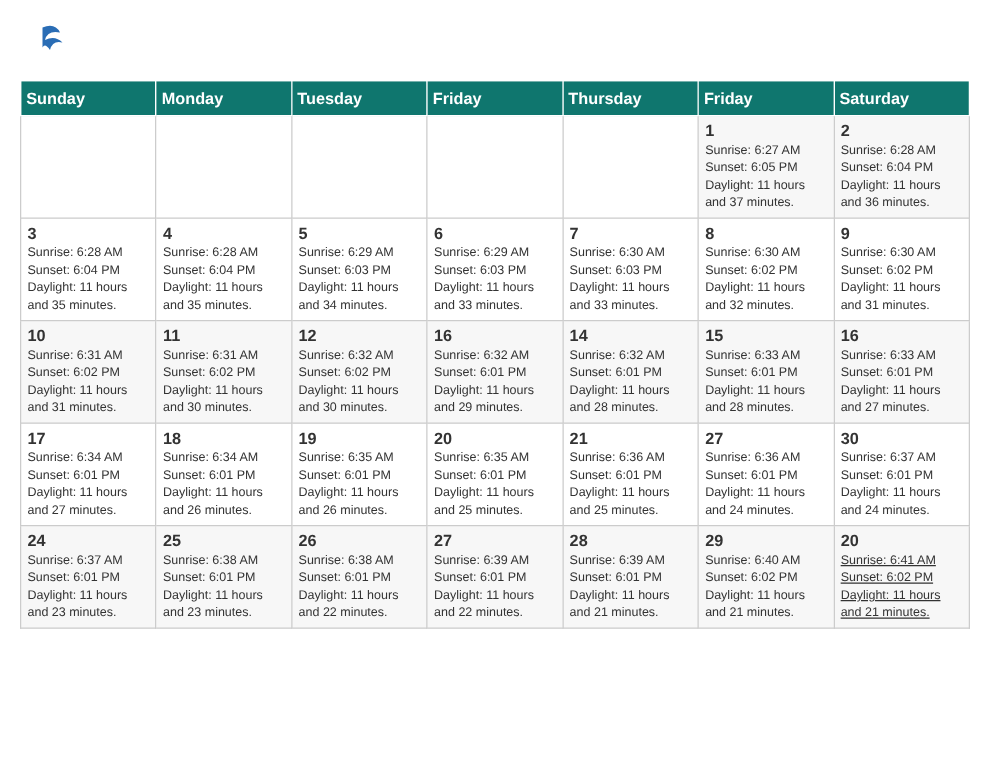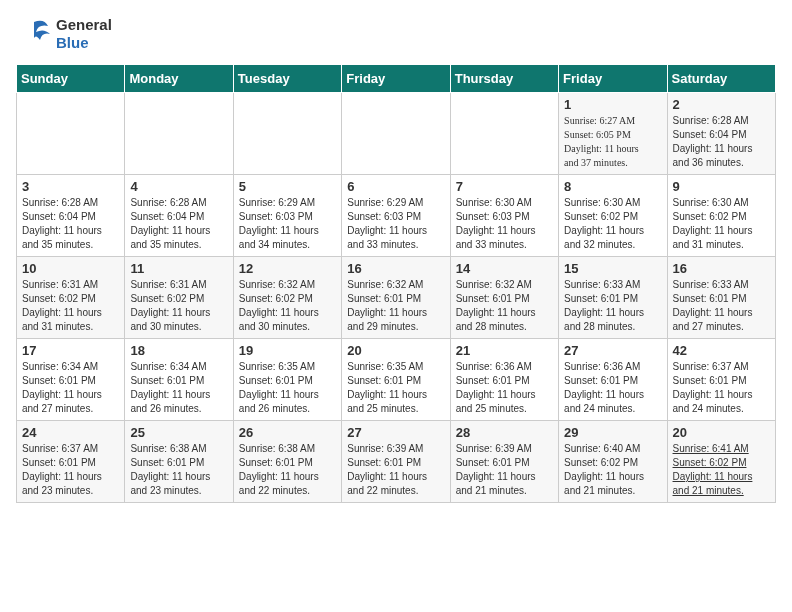--- a/index.html
+++ b/index.html
@@ -75,24 +75,20 @@
     }
   </style>
 </head>
 <body>
 
 <div class="header">
   <div class="logo">
   <svg width="36" height="36" viewBox="0 0 36 36" xmlns="http://www.w3.org/2000/svg">
     <path d="M18 6 Q28 2 32 10 Q22 8 20 16 Q28 12 34 18 Q26 16 24 24 Q20 18 18 22" fill="#2a6db5"></path>
   </svg>
-  <div style="line-height:1.1">
-    <span style="font-size:15px;font-weight:bold;color:#333;">General</span><br>
-    <span style="font-size:15px;font-weight:bold;color:#2a6db5;">Blue</span>
-  </div>
 </div>
   <div class="title-block">
     <div class="title-month"></div>
     <div class="title-location"></div>
   </div>
 </div>
 
 <table>
   <thead>
     <tr>
@@ -107,21 +103,21 @@
   </thead>
   <tbody id="calendar-body">
   <tr>
         <td class="empty-cell"></td>
         <td class="empty-cell"></td>
         <td class="empty-cell"></td>
         <td class="empty-cell"></td>
         <td class="empty-cell"></td>
         <td>
           <span class="day-number">1</span>
-          <div class="day-info" style="white-space: pre-line; font-family: Liberation Serif, serif;">Sunrise: 6:27 AM
+          <div class="day-info" style="white-space: pre-line;">Sunrise: 6:27 AM
 Sunset: 6:05 PM
 Daylight: 11 hours
 and 37 minutes.</div>
         </td>
         <td>
           <span class="day-number">2</span>
           <div class="day-info" style="white-space: pre-line;">Sunrise: 6:28 AM
 Sunset: 6:04 PM
 Daylight: 11 hours
 and 36 minutes.</div>
@@ -266,21 +262,21 @@
 and 25 minutes.</div>
         </td>
         <td>
           <span class="day-number">27</span>
           <div class="day-info" style="white-space: pre-line;">Sunrise: 6:36 AM
 Sunset: 6:01 PM
 Daylight: 11 hours
 and 24 minutes.</div>
         </td>
         <td>
-          <span class="day-number">42</span>
+          <span class="day-number">30</span>
           <div class="day-info" style="white-space: pre-line;">Sunrise: 6:37 AM
 Sunset: 6:01 PM
 Daylight: 11 hours
 and 24 minutes.</div>
         </td>
       </tr>
       <tr>
         <td>
           <span class="day-number">24</span>
           <div class="day-info" style="white-space: pre-line;">Sunrise: 6:37 AM

